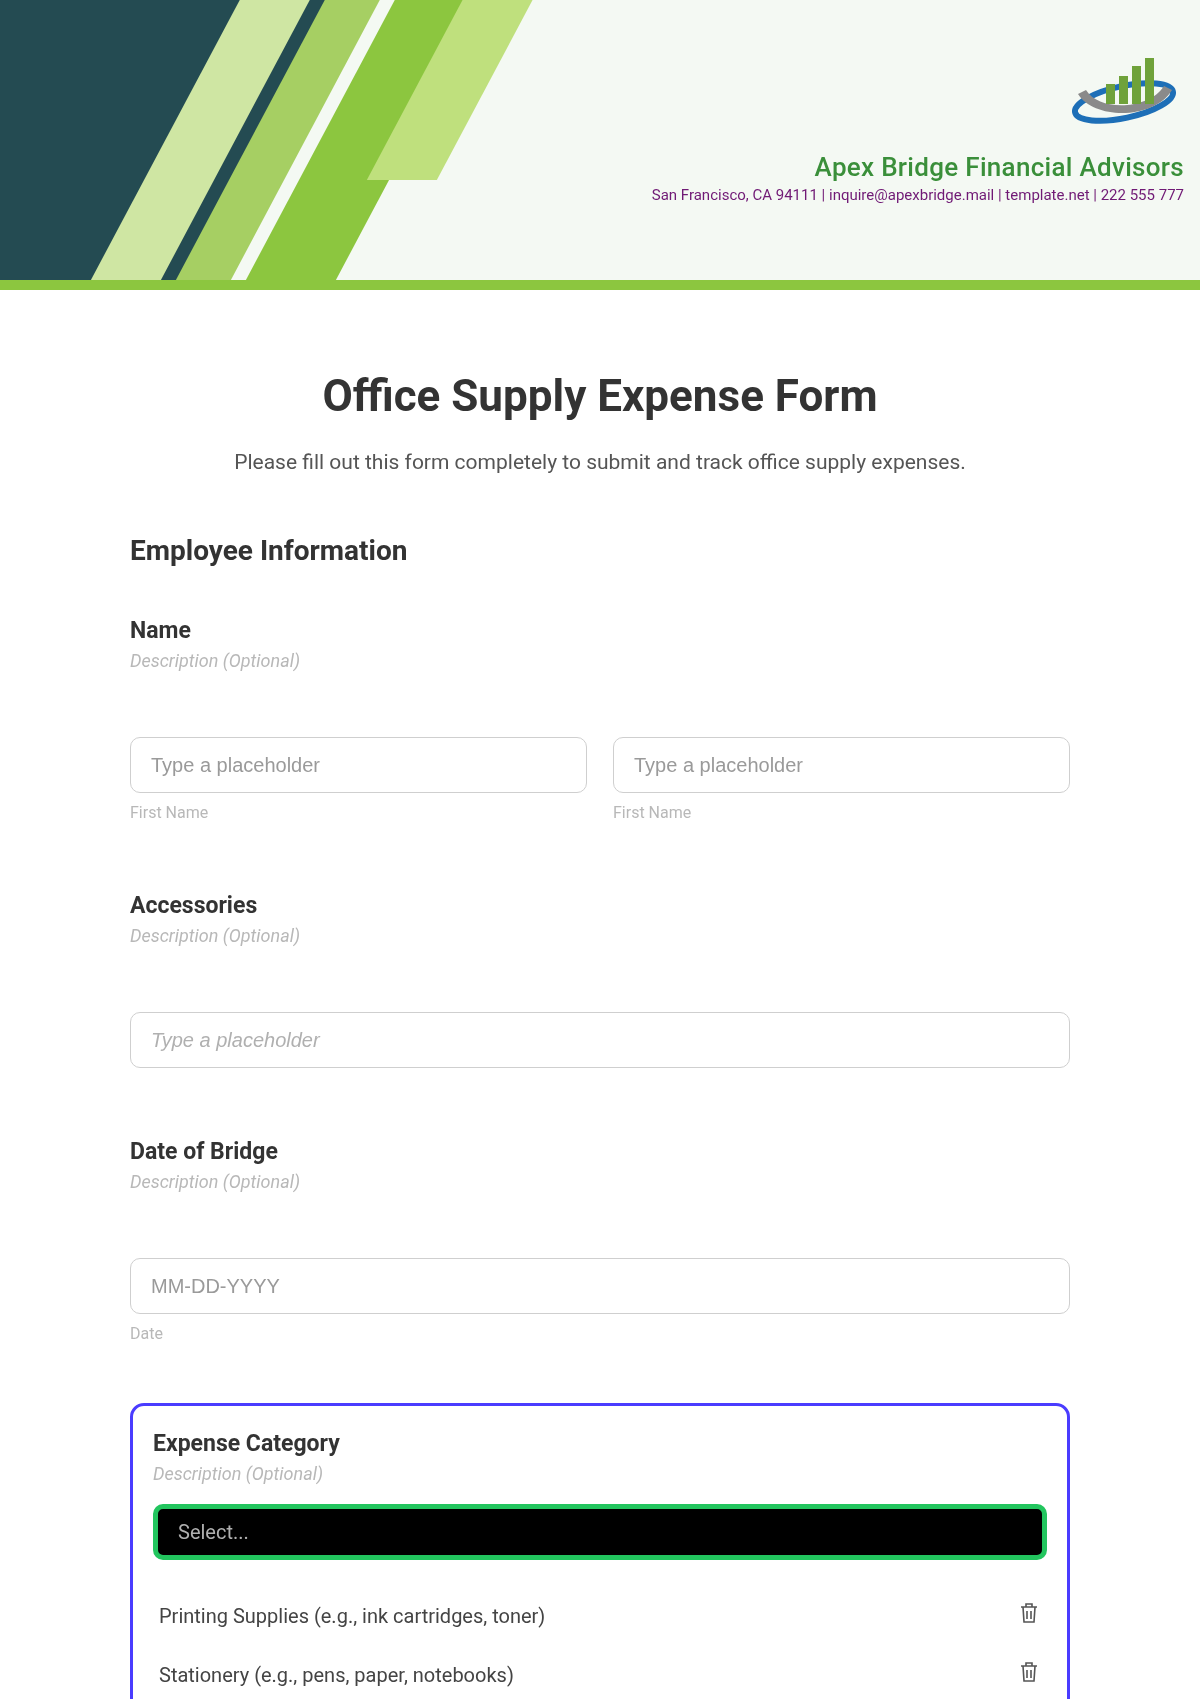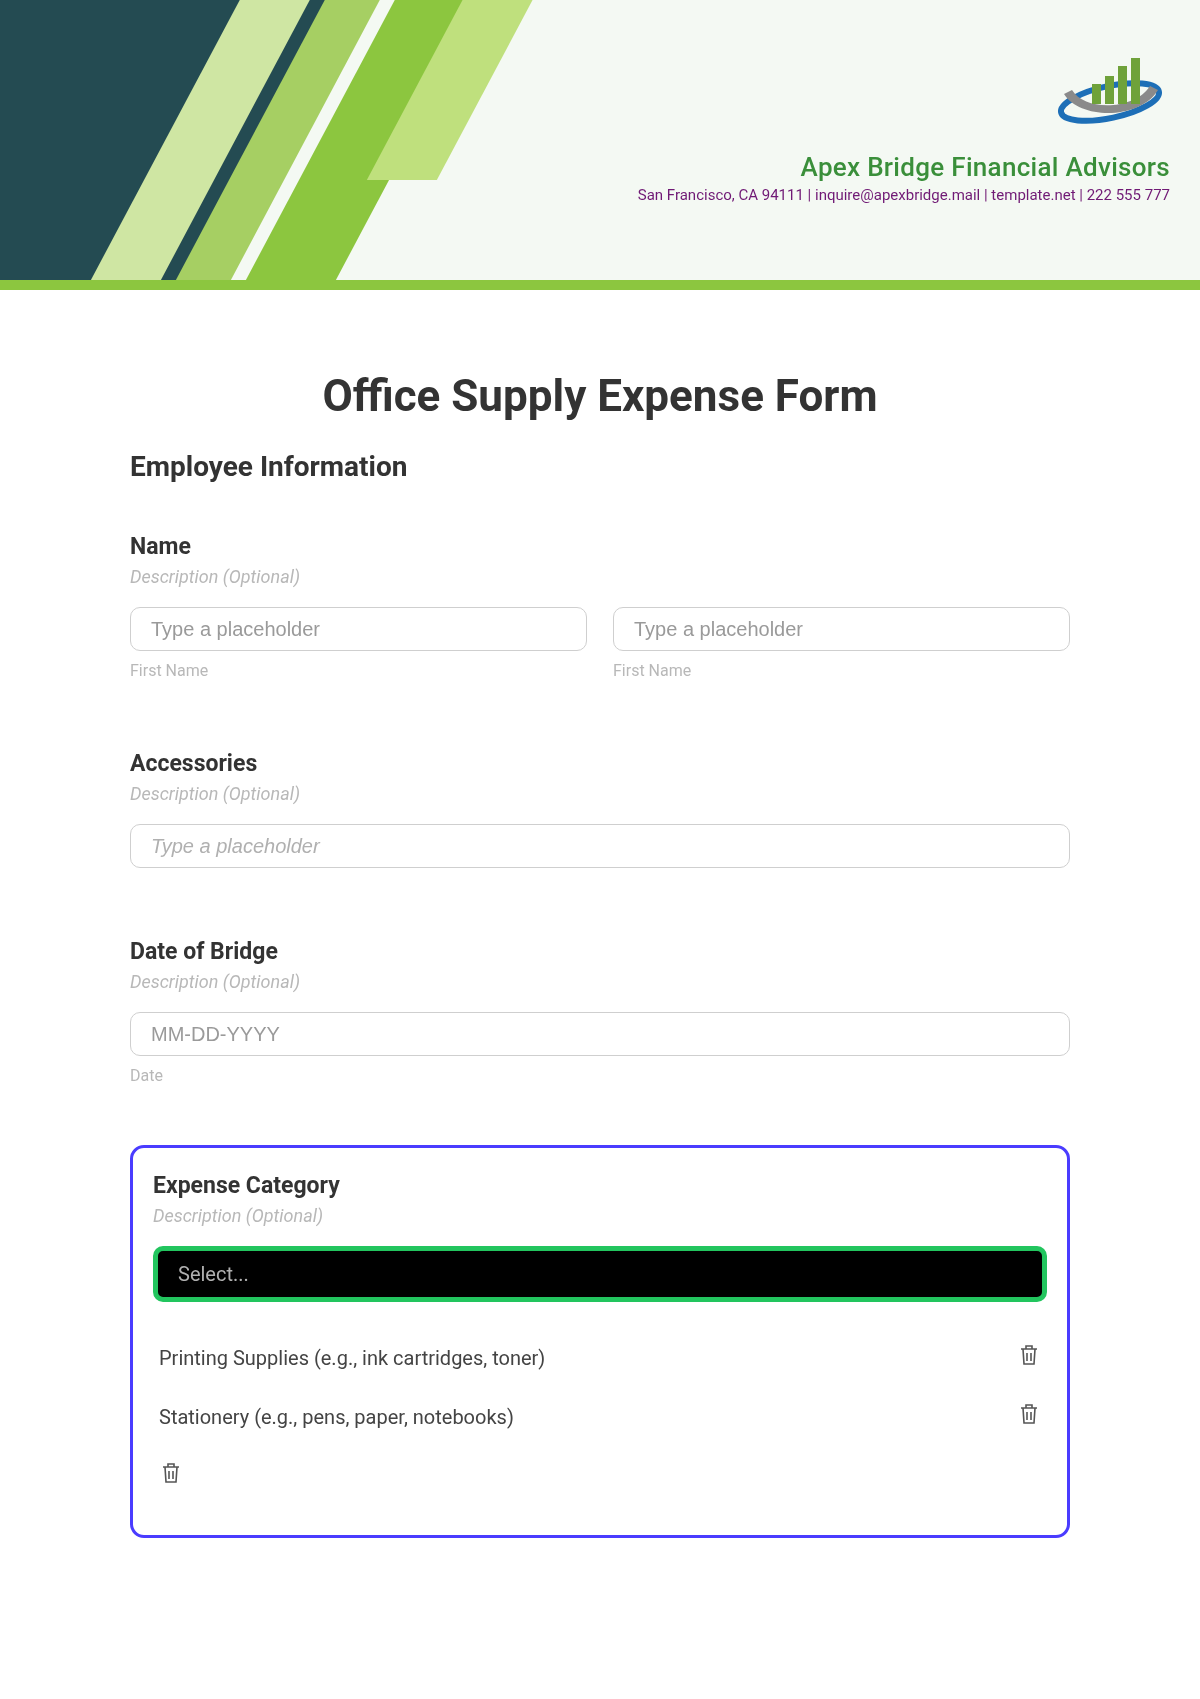--- a/index.html
+++ b/index.html
@@ -40,21 +40,21 @@
     top: -60px;
     height: 420px;
     transform: skewX(-28deg);
   }
   .stripe.s1 { left: 160px; width: 70px; background: #cfe6a3; }
   .stripe.s2 { left: 245px; width: 55px; background: #a6cf63; }
   .stripe.s3 { left: 315px; width: 90px; background: #8cc63f; }
   .stripe.s4 { left: 420px; width: 70px; background: #bfe07d; top:-20px; height:200px;}
   .banner-right {
     position: absolute;
-    right: 30px;
+    right: 16px;
     top: 50px;
     text-align: right;
   }
   .logo {
     display: inline-block;
     margin-bottom: 18px;
   }
   .company-name {
     color: #3a8f3a;
     font-size: 26px;
@@ -102,28 +102,29 @@
     font-style: italic;
     margin-bottom: 20px;
   }
   .row-two {
     display: flex;
     gap: 26px;
   }
   .col { flex: 1; }
   .text-input, .select-input {
     width: 100%;
-    height: 44px;
+    height: 56px;
     border: 1px solid #cfcfcf;
     border-radius: 10px;
     padding: 0 20px;
     font-size: 20px;
     color: #555;
     background: #fff;
     outline: none;
+    margin-top: 46px;
   }
   .text-input::placeholder { color: #9a9a9a; font-style: normal; }
   .text-input.italic::placeholder { font-style: italic; color:#b0b0b0; }
   .sub-label {
     font-size: 16px;
     color: #b8b8b8;
     margin-top: 10px;
   }
   
   .active-group {
@@ -182,20 +183,21 @@
           <rect x="81" y="8" width="9" height="46" fill="#6fa23a"></rect>
         </svg>
       </span>
       <div class="company-name">Apex Bridge Financial Advisors</div>
       <div class="company-meta">San Francisco, CA 94111 | inquire@apexbridge.mail | template.net | 222 555 777</div>
     </div>
   </div>
 
   <div class="form-wrap">
     <h1 class="form-title">Office Supply Expense Form</h1>
+    <div class="form-intro">Please fill out this form completely to submit and track office supply expenses.</div>
 
     <div class="section-heading">Employee Information</div>
 
     <div class="field-block">
       <div class="field-label">Name</div>
       <div class="field-desc">Description (Optional)</div>
       <div class="row-two">
         <div class="col">
           <input class="text-input" type="text" placeholder="Type a placeholder" style="">
           <div class="sub-label">First Name</div>

